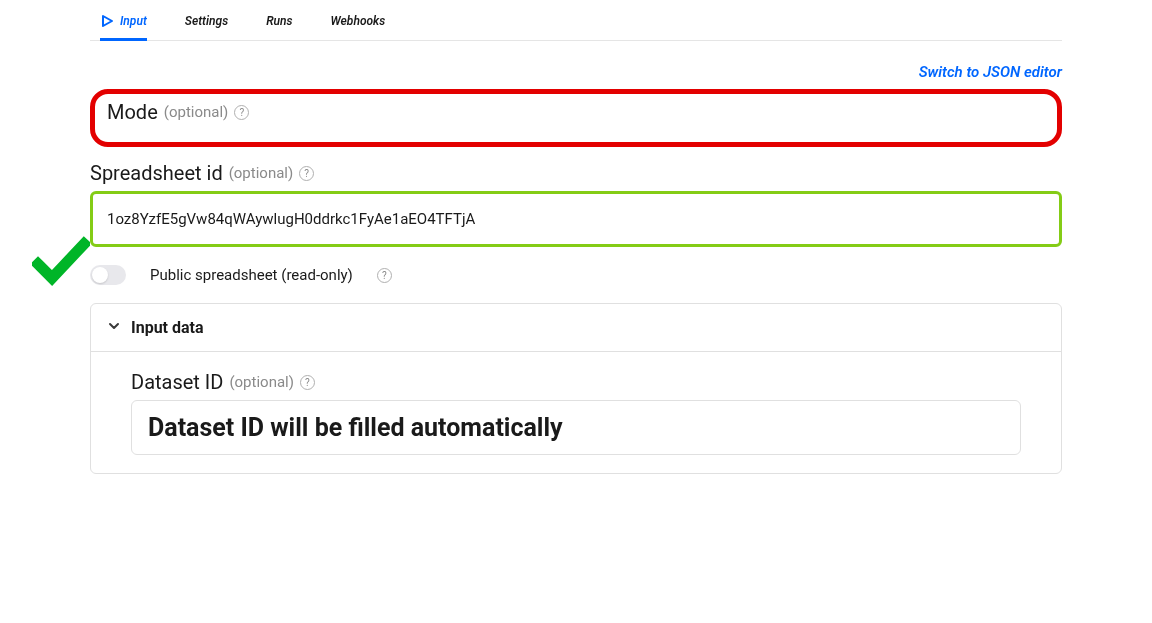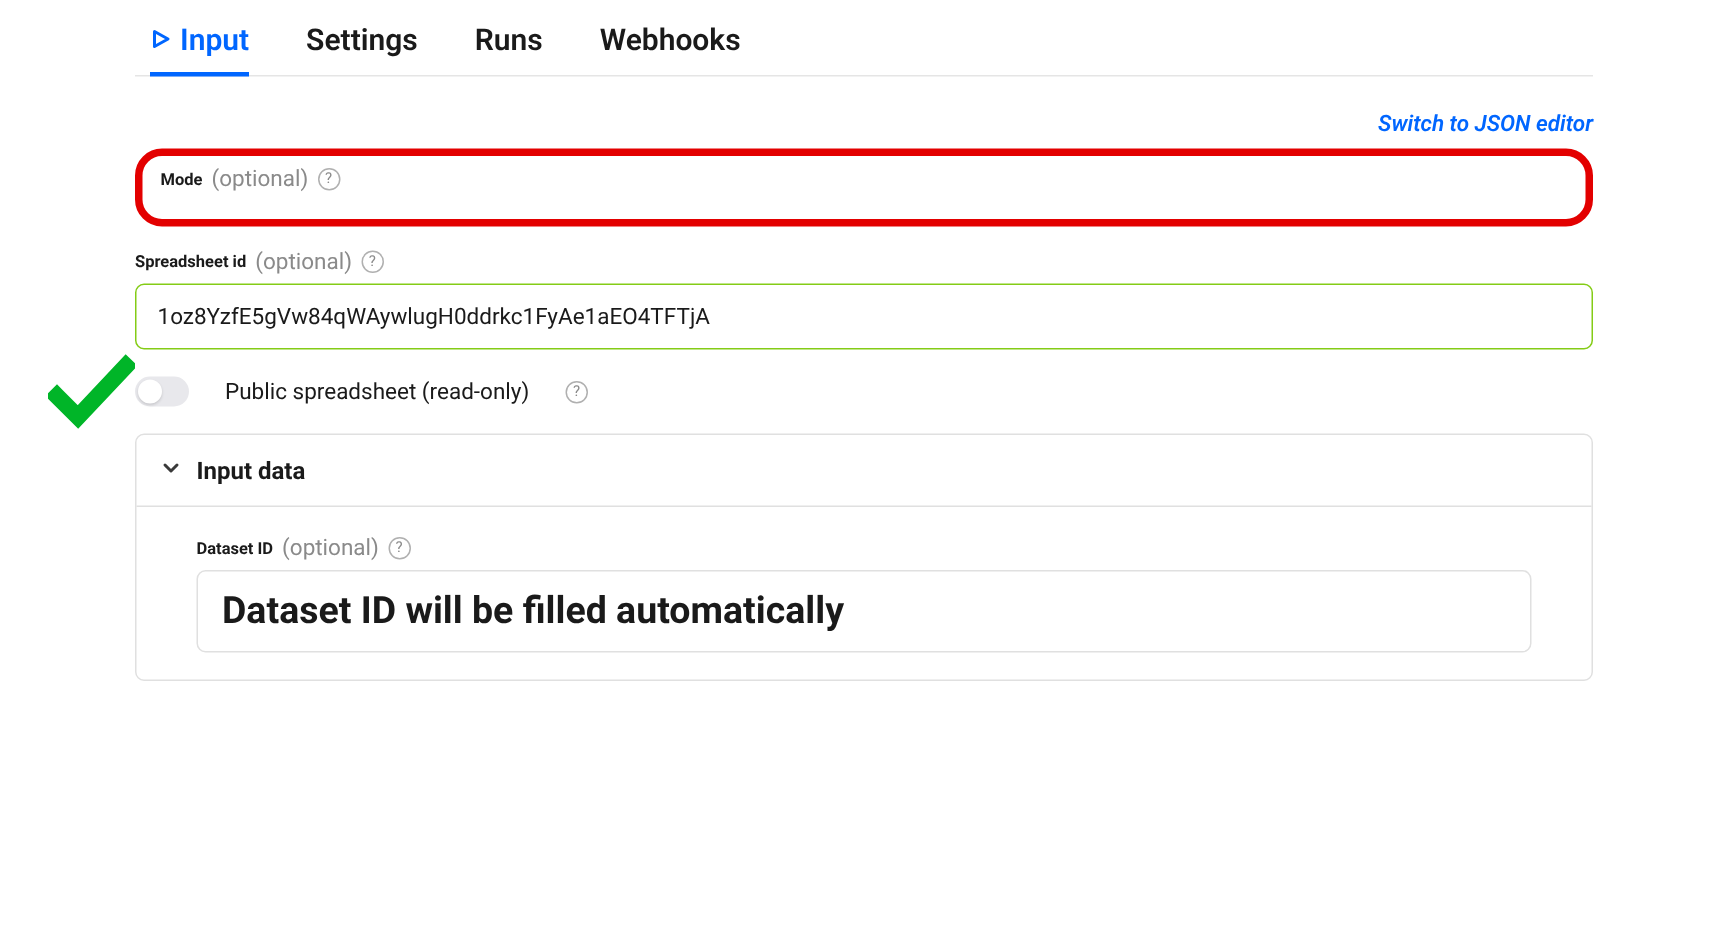--- a/index.html
+++ b/index.html
@@ -22,26 +22,27 @@
       gap: 38px;
       padding-top: 6px;
       border-bottom: 1px solid #e5e5e5;
       padding-left: 10px;
     }
     .tab {
       display: flex;
       align-items: center;
       gap: 6px;
       padding: 8px 0 10px 0;
-      font-size: 20px;
+      font-size: 12px;
       font-weight: 600;
       color: #1a1a1a;
       cursor: pointer;
       border-bottom: 3px solid transparent;
       margin-bottom: -1px;
+      font-style: italic;
     }
     .tab.active {
       color: #0066ff;
       border-bottom-color: #0066ff;
     }
     .tab svg { display: block; }
     
     .editor-link-row {
       display: flex;
       justify-content: flex-end;
@@ -62,22 +63,22 @@
       margin-top: -2px;
     }
     
     .field-label-row {
       display: flex;
       align-items: center;
       gap: 6px;
       margin-bottom: 6px;
     }
     .field-label {
-      font-size: 11px;
-      font-weight: 700;
+      font-size: 20px;
+      font-weight: 400;
       color: #1a1a1a;
     }
     .optional {
       color: #8a8a8a;
       font-weight: 400;
     }
     .help-icon {
       width: 15px;
       height: 15px;
       border: 1px solid #b0b0b0;
@@ -121,24 +122,24 @@
       height: 22px;
       background: #d0d0d0;
     }
     .chevron {
       cursor: pointer;
       display: flex;
       align-items: center;
     }
     .text-input {
       width: 100%;
-      border: 1px solid #84cc16;
+      border: 3px solid #84cc16;
       border-radius: 6px;
       background: #fff;
-      height: 44px;
+      height: 56px;
       padding: 0 14px;
       font-size: 15px;
       color: #1a1a1a;
       font-family: inherit;
     }
     
     .toggle-row {
       display: flex;
       align-items: center;
       gap: 24px;

